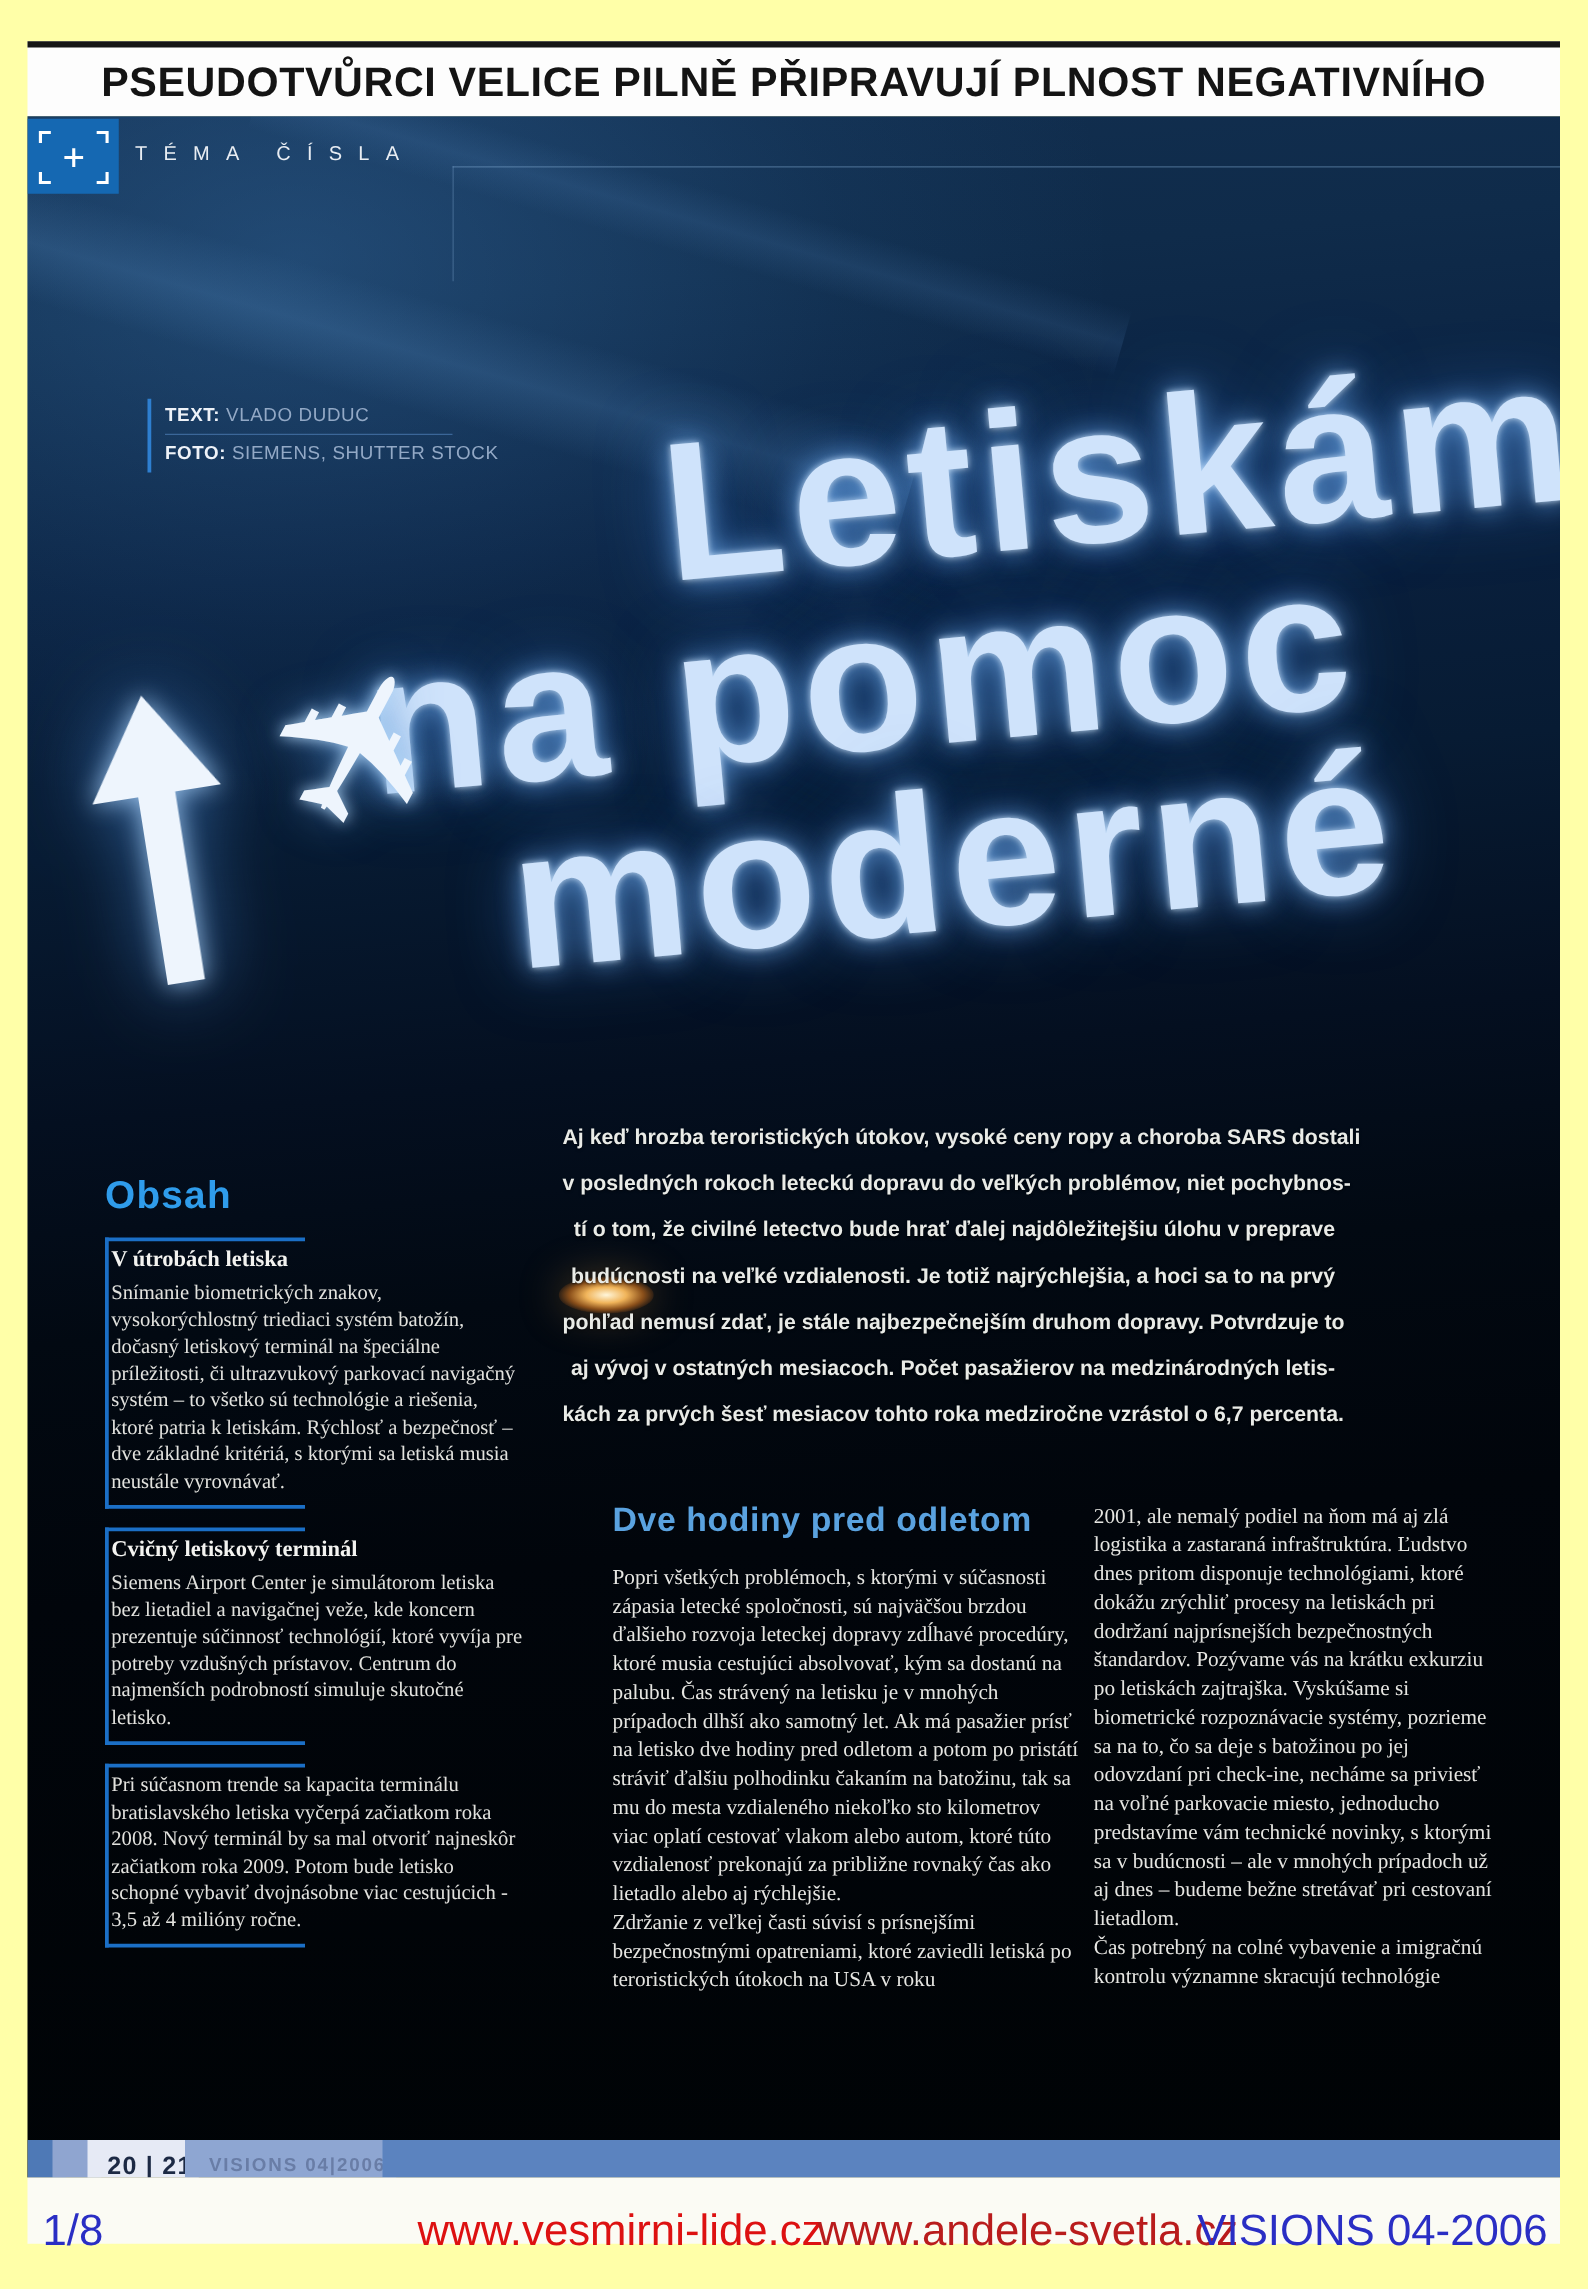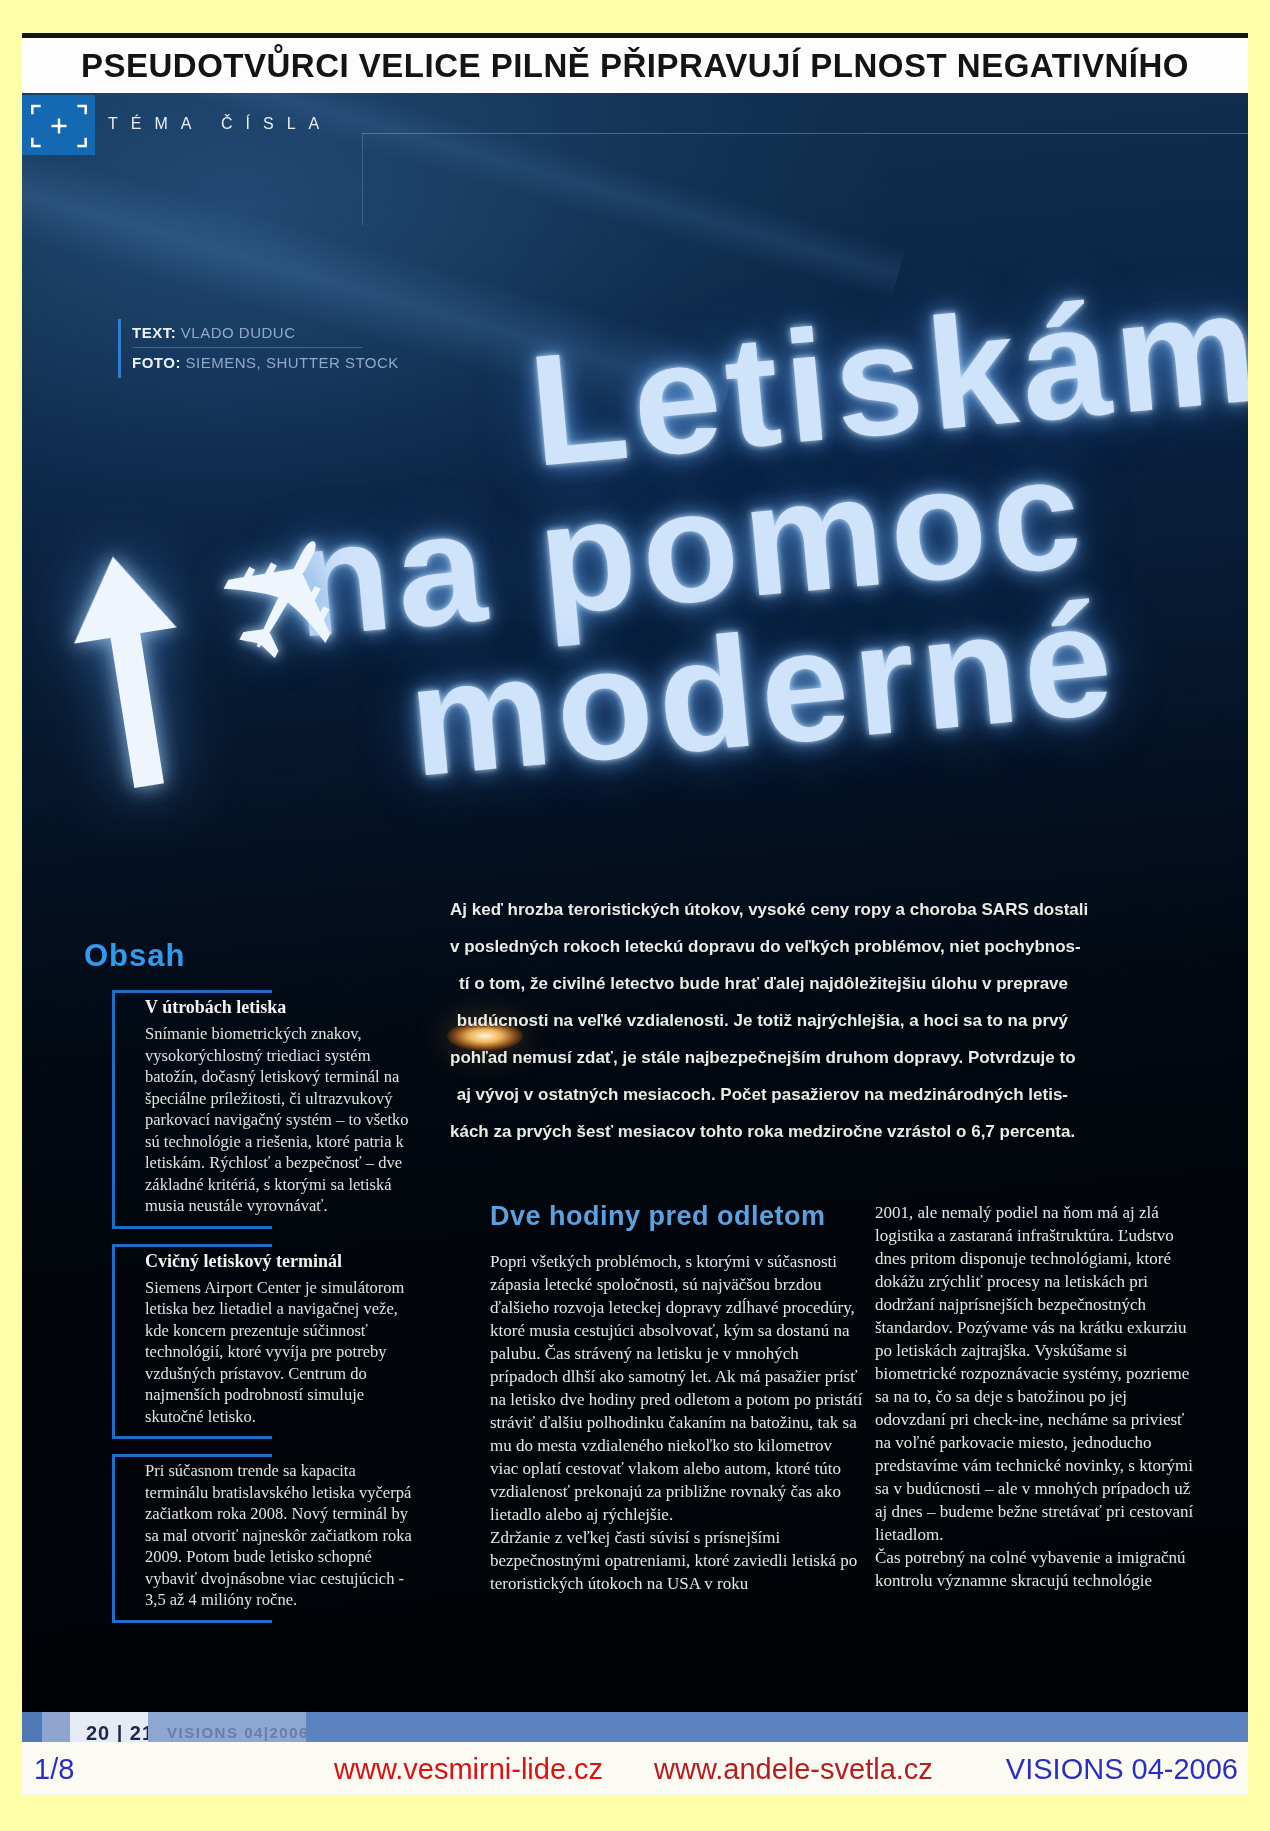--- a/index.html
+++ b/index.html
@@ -123,21 +123,21 @@
   }
   .intro-line { line-height:37px; white-space:nowrap; text-shadow:0 1px 2px rgba(0,0,0,0.6); }
   
   .obsah { position:absolute; left:62px; top:845px; width:336px; font-family:"Liberation Serif",serif; }
   .obsah-heading {
     font-family:"Liberation Sans",sans-serif; font-weight:bold;
     font-size:31px; color:#2f9ceb; letter-spacing:1px; margin-bottom:16px;
   }
   .obsah-item {
     position:relative; margin-bottom:15px;
-    padding:6px 0 12px 30px; border-left:3px solid #1b6fc6;margin-left:28px;
+    padding:6px 0 12px 2px; border-left:3px solid #1b6fc6;
   }
   .obsah-item::before, .obsah-item::after {
     content:""; position:absolute; left:-3px; width:160px; height:3px; background:#1b6fc6;
   }
   .obsah-item::before { top:0; }
   .obsah-item::after { bottom:0; }
   .obsah-item-title { font-weight:bold; font-size:18px; line-height:23px; color:#f3f3f0; margin-bottom:4px; }
   .obsah-item-body { font-size:16.5px; line-height:21.5px; color:#e2e2de; }
   
   .col1 { position:absolute; left:468px; top:1108px; width:374px; }
@@ -154,21 +154,21 @@
   
   .footer-bar { position:absolute; left:0; bottom:0; width:100%; height:42px; }
   .fseg { position:absolute; top:12px; height:42px; line-height:42px;padding-left:11px; }
   .fseg1 { left:0; width:20px; background:#4e79b6; }
   .fseg2 { left:20px; width:28px; background:#8fa5d0; }
   .fseg3 { left:48px; width:78px; background:#e6eaf5; color:#1c2944; font-weight:bold; font-size:20px; text-align:center; letter-spacing:1px; }
   .fseg4 { left:126px; width:158px; background:#8ea6d2; color:#697da6; font-weight:bold; font-size:15px; text-align:center; letter-spacing:1.5px; }
   .fseg5 { left:284px; right:0; background:#5b83bf; }
   
   .bottom-strip { position:relative; height:53px; background:#fbfbf4; }
-  .b-item { position:absolute; top:1px; line-height:53px; font-size:29px; }
+  .b-item { position:absolute; top:16px; line-height:53px; font-size:35px; }
   .b-page { left:12px; color:#2a2ec4; }
   .b-link1 { left:312px; color:#dd1111; }
   .b-link2 { left:632px; color:#b91c1c; }
   .b-issue { right:10px; color:#2a2ec4; }
 </style>
 </head>
 <body>
 
 <div class="page">
 

